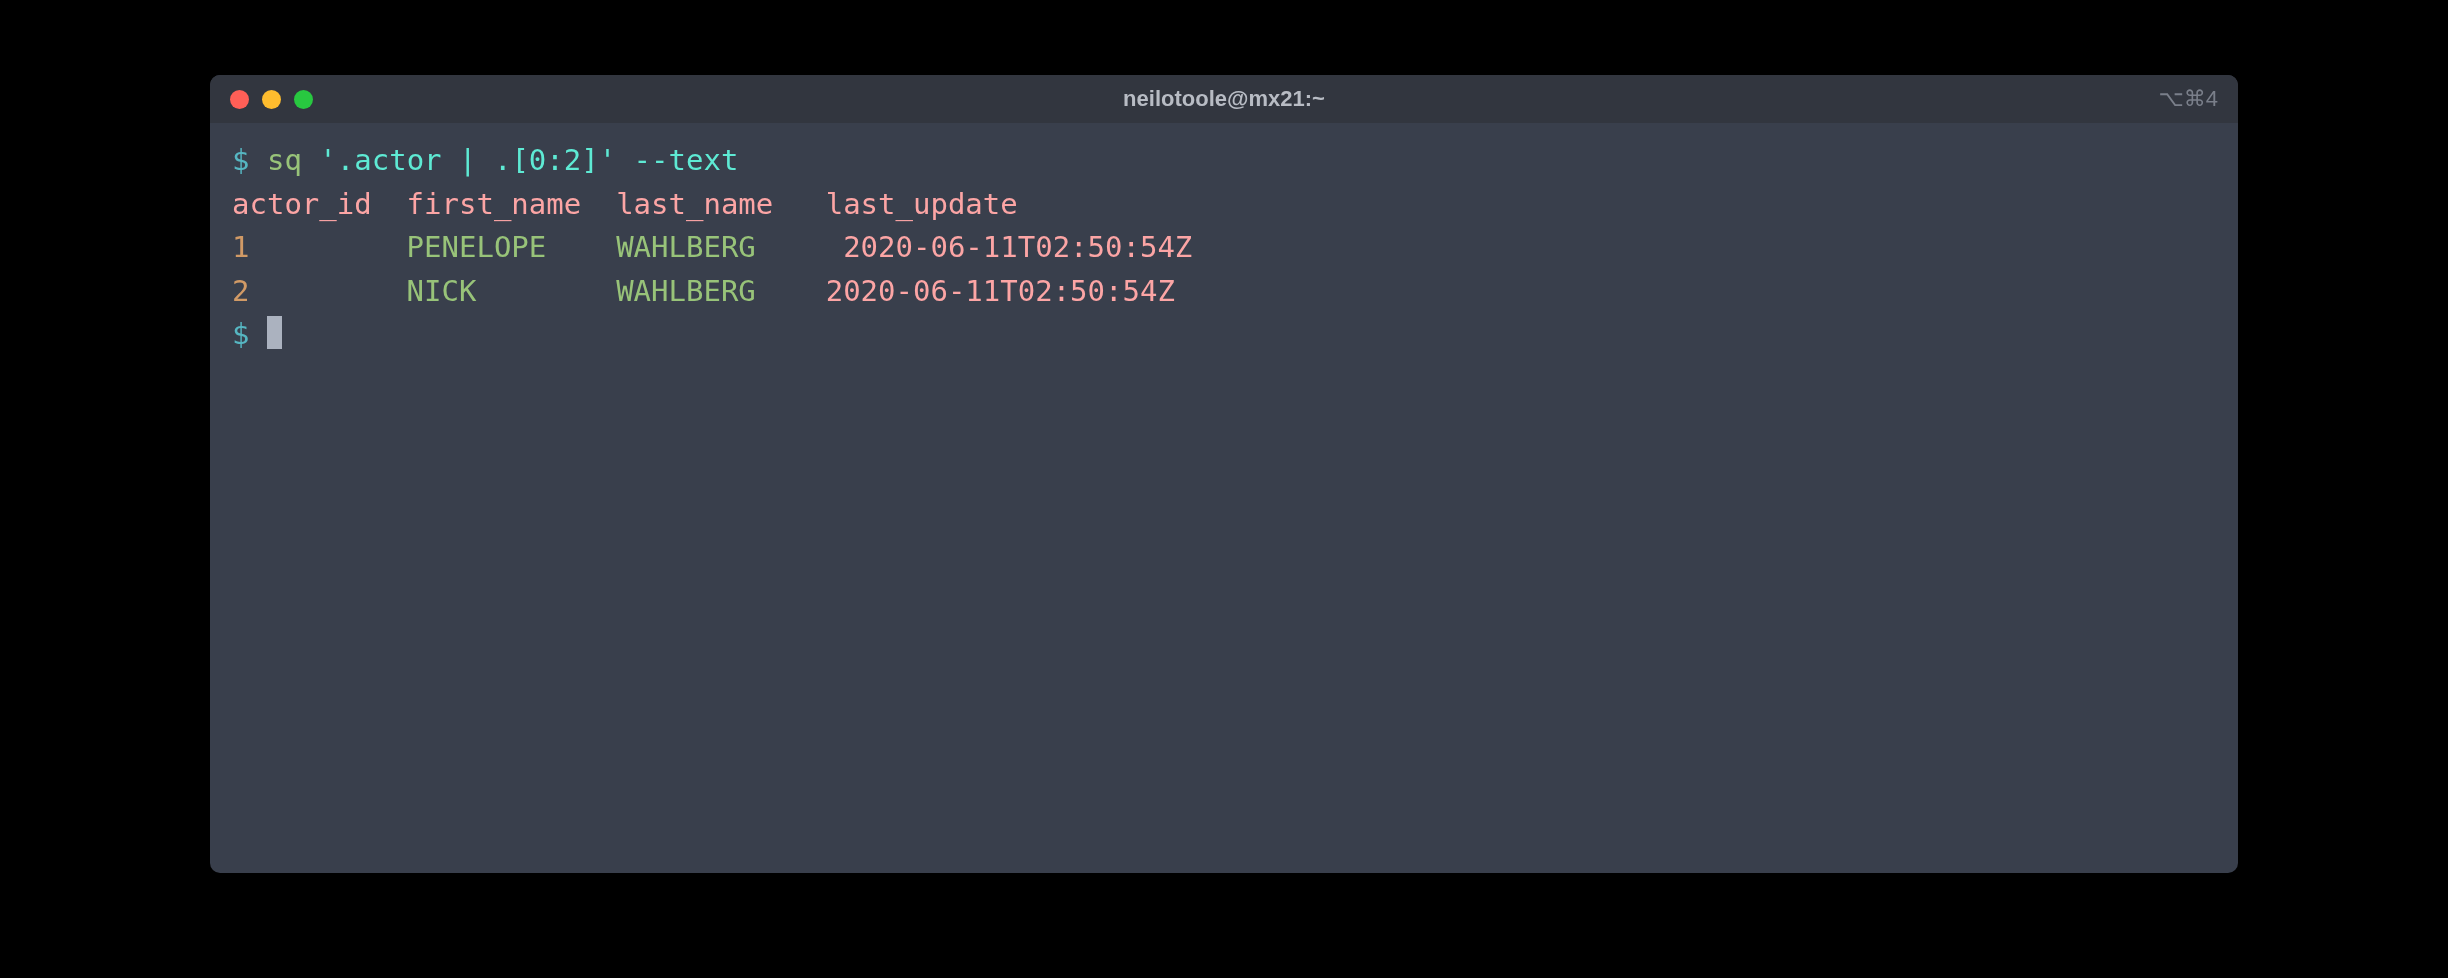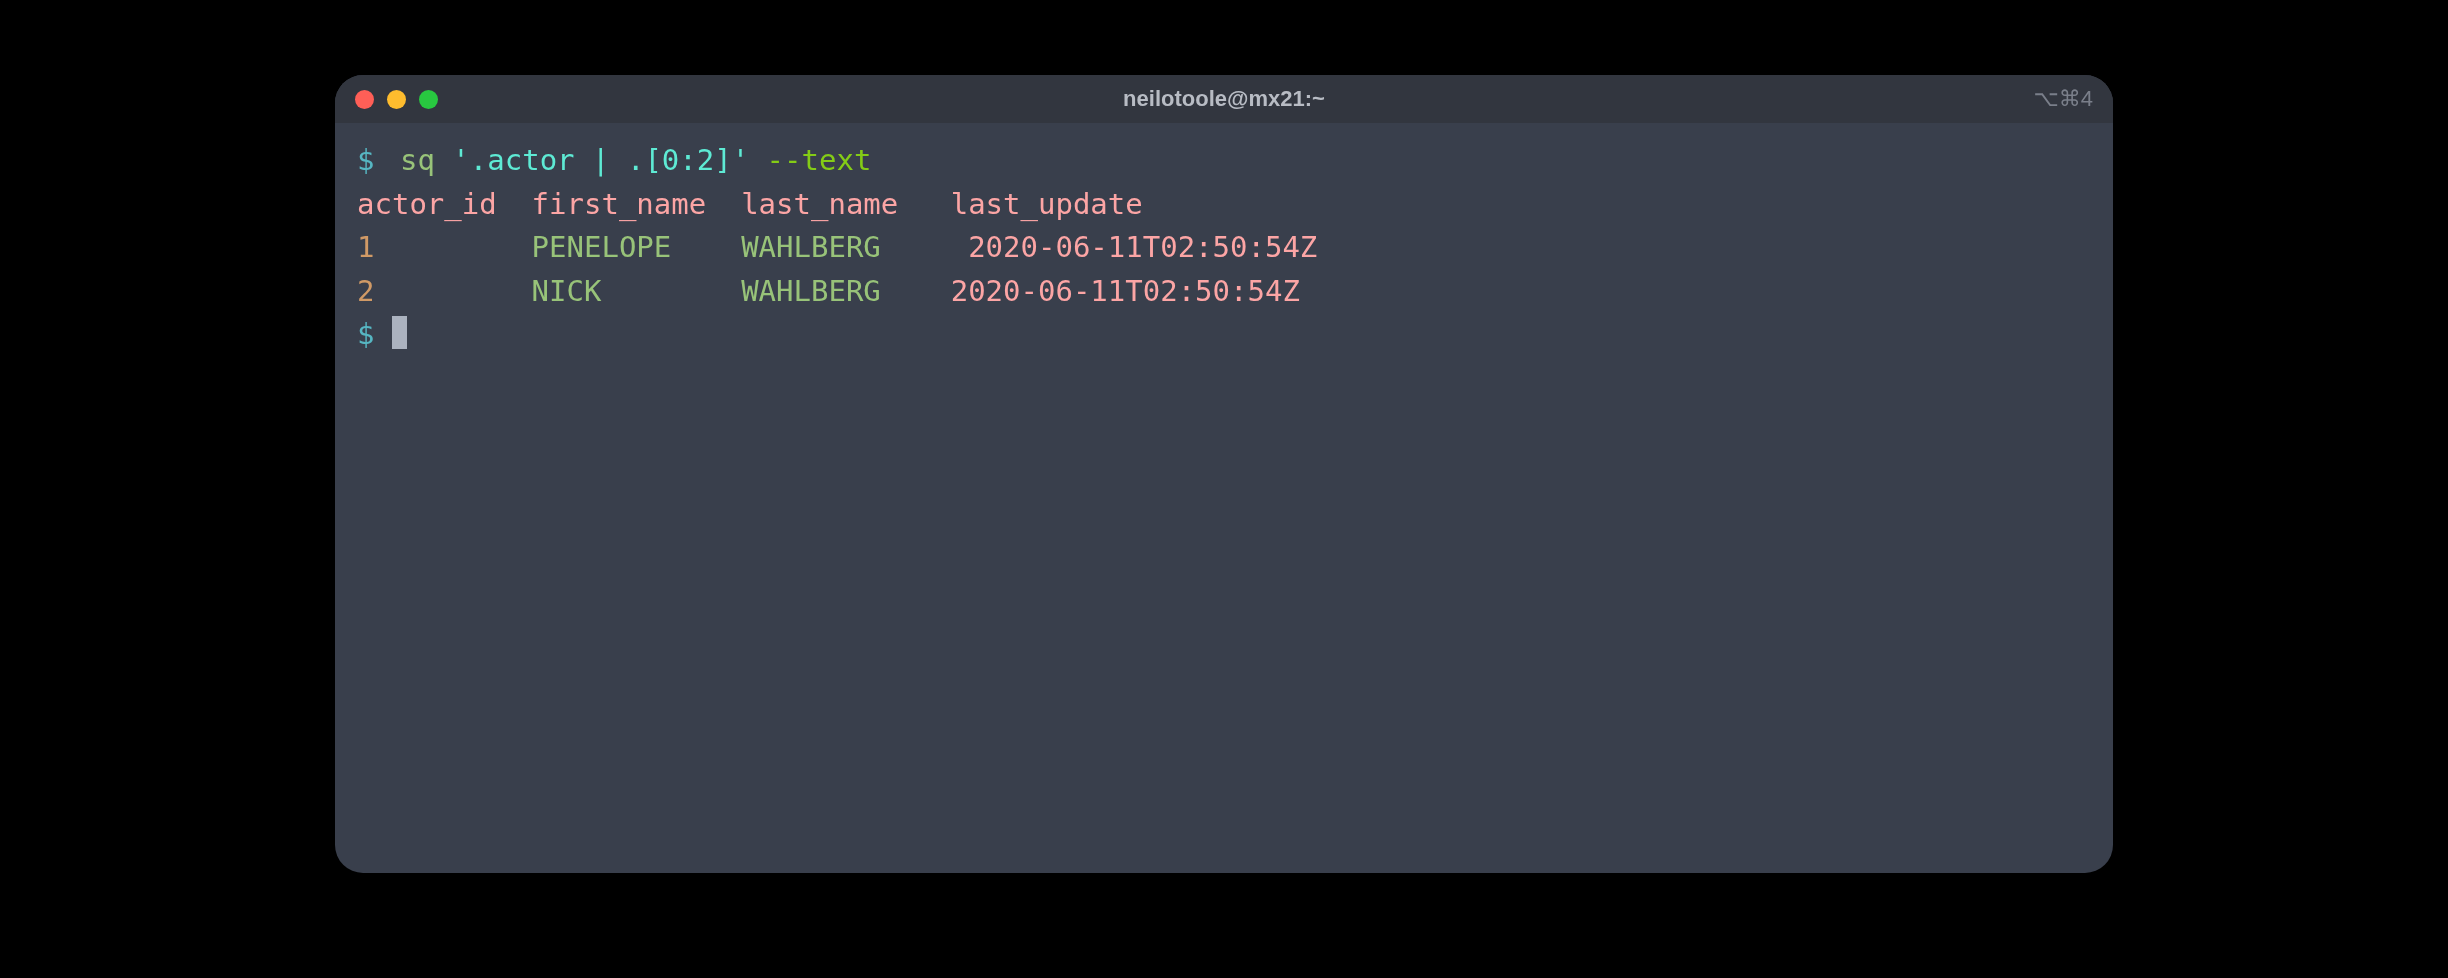--- a/index.html
+++ b/index.html
@@ -11,23 +11,23 @@
       background: #000;
       width: 2448px;
       height: 978px;
       display: flex;
       align-items: flex-start;
       justify-content: center;
       padding-top: 75px;
       font-family: 'SF Mono', 'Menlo', 'Monaco', 'Consolas', monospace;
     }
     .terminal-window {
-      width: 1778px;
+      width: 2028px;
       background: #393f4c;
-      border-radius: 28px;
+      border-radius: 10px;
       overflow: hidden;
       box-shadow: 0 30px 80px rgba(0,0,0,0.6), 0 10px 30px rgba(0,0,0,0.5);
     }
     .title-bar {
       height: 48px;
       background: #32363f;
       display: flex;
       align-items: center;
       padding: 0 20px;
       position: relative;
@@ -62,23 +62,23 @@
     }
     .terminal-body {
       padding: 16px 22px;
       min-height: 750px;
       font-size: 29px;
       line-height: 1.5;
       white-space: pre;
       color: #abb2bf;
     }
     .prompt { color: #56b6c2; }
-    .cmd { color: #98c379; margin-left: 8px; }
+    .cmd { color: #98c379; }
     .arg { color: #5eead4; }
-    .flag { color: #84cc16; }
+    .flag { color: #5eead4; }
     .header { color: #fca5a5; }
     .num { color: #d19a66; }
     .name { color: #98c379; }
     .ts { color: #fca5a5; }
     .cursor {
       display: inline-block;
       width: 15px;
       height: 33px;
       background: #abb2bf;
       vertical-align: text-bottom;

